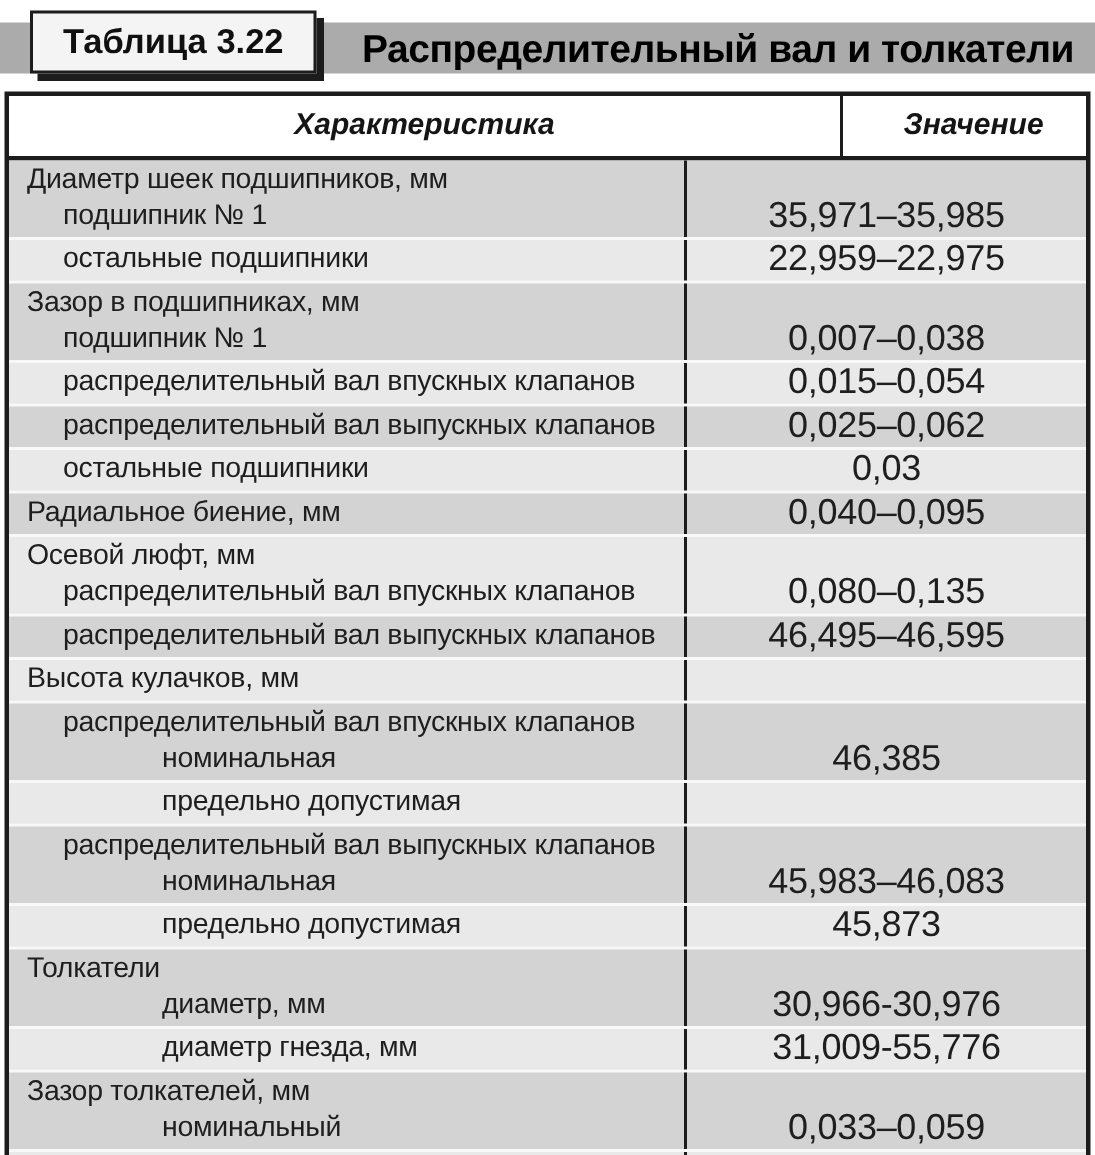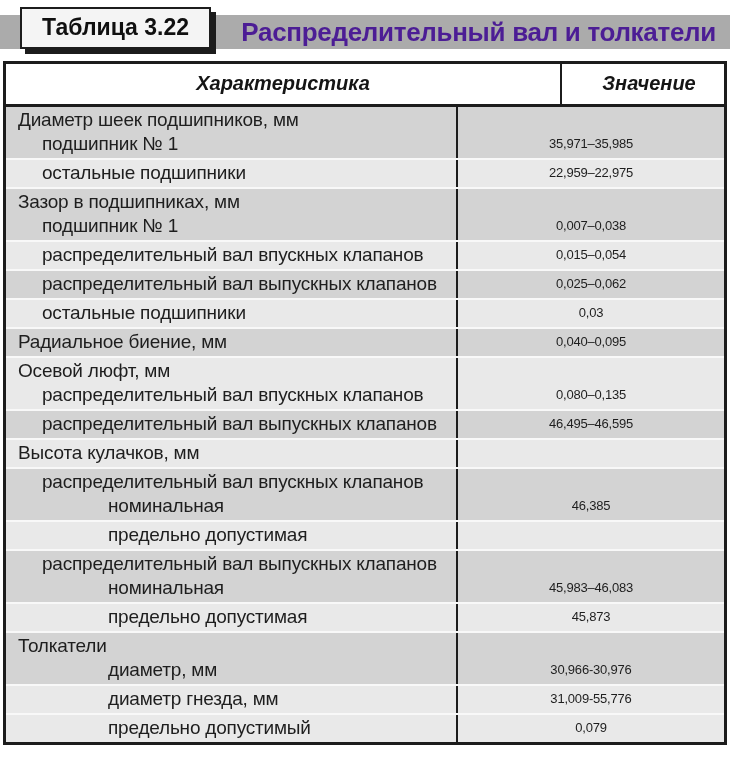--- a/index.html
+++ b/index.html
@@ -23,21 +23,21 @@
     margin-top: 15px;
     height: 34px;
     background: var(--band, #ababab);
     display: flex;
     align-items: center;
     justify-content: flex-end;
     padding-right: 14px;
     box-sizing: border-box;
   }
   .title-text {
-    color: #4c1d95;
+    color: #000000;
     font-weight: bold;
     font-size: 26px;
     letter-spacing: -0.3px;
     white-space: nowrap;
   }
   .table-label-box {
     position: absolute;
     left: 20px;
     top: -8px;
     background: var(--boxbg, #f4f4f4);
@@ -87,21 +87,21 @@
   .cell.char {
     width: 452px;
     border-right: 2px solid var(--ink, #1c1c1c);
     padding: 1px 4px 2px 0;
   }
   .cell.val {
     flex: 1;
     display: flex;
     align-items: flex-end;
     justify-content: center;
-    font-size: 13px;
+    font-size: 24px;
     line-height: 24px;
     color: #1e1e1e;
     padding: 1px 0 2px;
     letter-spacing: -0.2px;
   }
   .line {
     font-size: 19px;
     line-height: 24px;
     color: #1e1e1e;
     letter-spacing: -0.2px;
@@ -224,20 +224,27 @@
             <div class="line ind2">диаметр, мм</div>
           </div>
           <div class="cell val">30,966-30,976</div>
         </div>
         <div class="row light">
           <div class="cell char">
             <div class="line ind2">диаметр гнезда, мм</div>
           </div>
           <div class="cell val">31,009-55,776</div>
         </div>
+        <div class="row dark">
+          <div class="cell char">
+            <div class="line ind0">Зазор толкателей, мм</div>
+            <div class="line ind2">номинальный</div>
+          </div>
+          <div class="cell val">0,033–0,059</div>
+        </div>
         <div class="row light">
           <div class="cell char">
             <div class="line ind2">предельно допустимый</div>
           </div>
           <div class="cell val">0,079</div>
         </div>
       </div>
   </div>
 
 </div>

